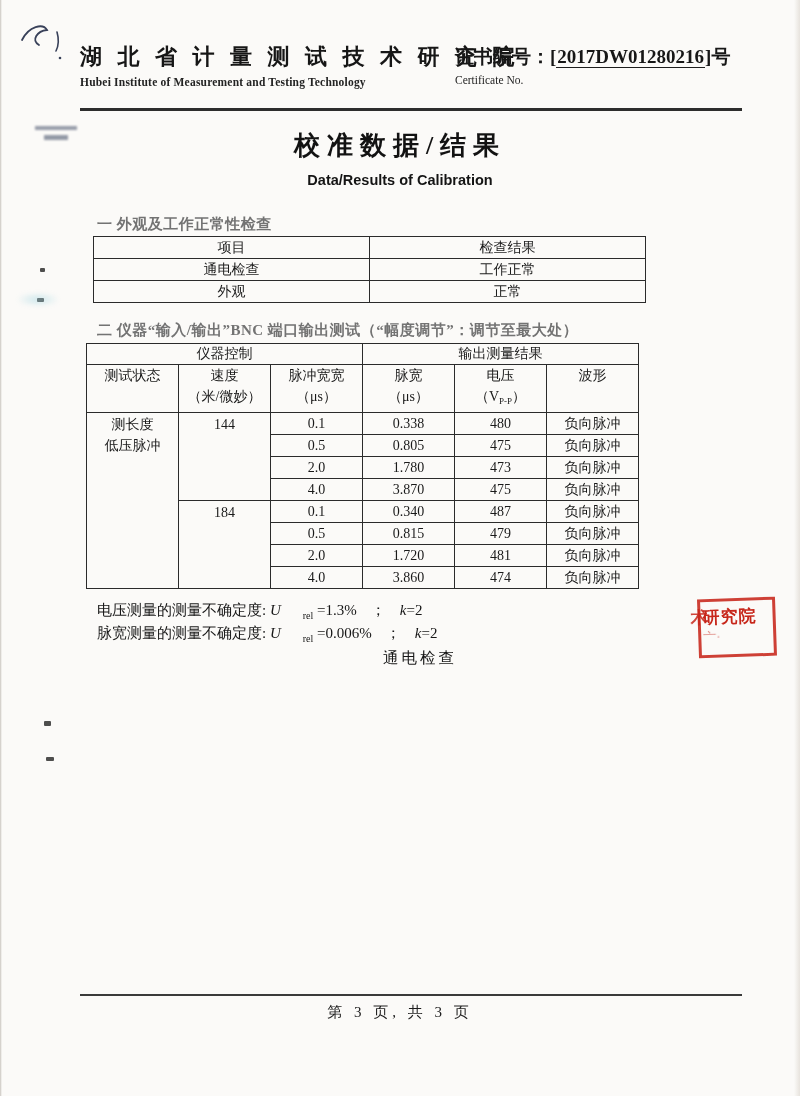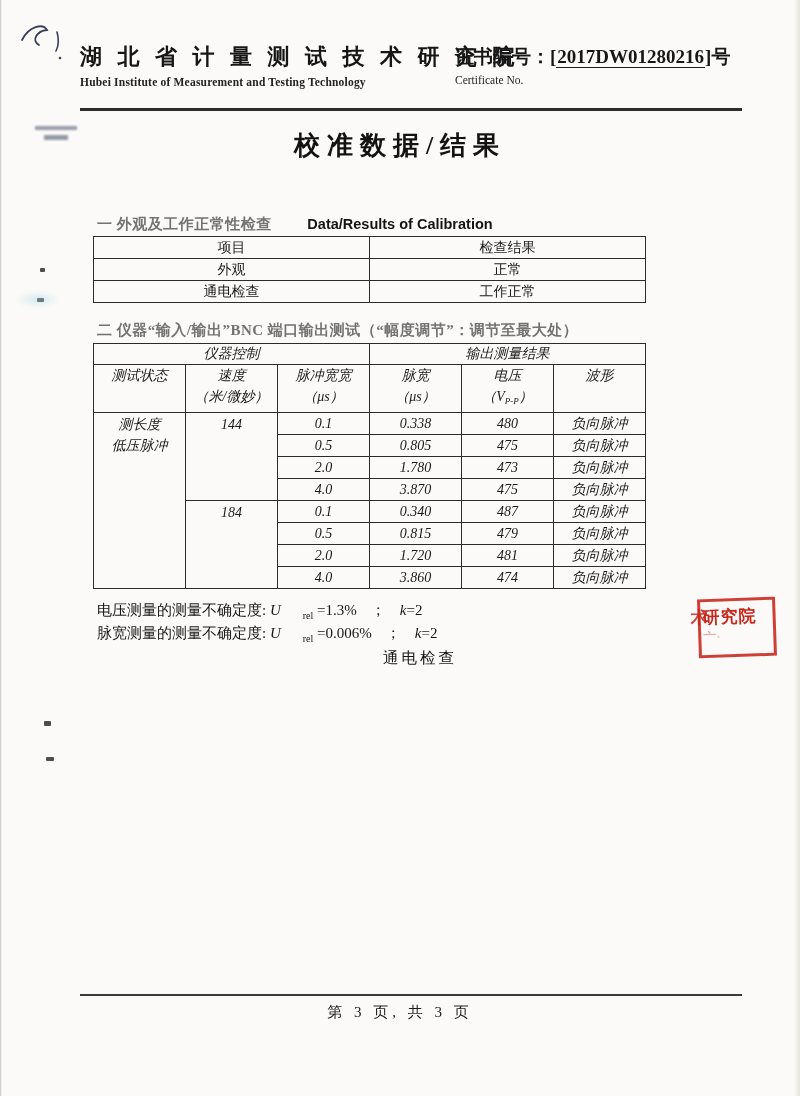--- a/index.html
+++ b/index.html
@@ -20,31 +20,31 @@
   .org-en{font-size:11.5px;margin-top:4px;color:#232323;letter-spacing:.2px;font-weight:bold;}
   .cert-block{position:absolute;left:455px;top:44px;}
   .cert-line{font-size:19px;font-weight:bold;color:#171717;}
   .cert-no{border-bottom:1.5px solid #1d1d1d;padding:0 1px 0 1px;}
   .cert-en{font-size:11.5px;margin-top:4px;color:#232323;}
 
   .rule-top{position:absolute;left:80px;top:108px;width:662px;height:3px;background:#2d2d2d;}
 
   
   .title-cn{position:absolute;left:0;top:128px;width:100%;text-align:center;font-size:26px;font-weight:bold;letter-spacing:7px;color:#121212;}
-  .title-en{position:absolute;left:0;top:172px;width:100%;text-align:center;font-size:14.5px;font-weight:bold;font-family:"Liberation Sans","DejaVu Sans",sans-serif;color:#141414;margin-top:44px;}
+  .title-en{position:absolute;left:0;top:172px;width:100%;text-align:center;font-size:14.5px;font-weight:bold;font-family:"Liberation Sans","DejaVu Sans",sans-serif;color:#141414;}
 
   .sec-heading{position:absolute;font-size:15px;font-weight:700;color:#737373;letter-spacing:.5px;}
   .sec1-heading{left:97px;top:215px;}
   .sec2-heading{left:97px;top:321px;}
 
   table{border-collapse:collapse;table-layout:fixed;}
   td{border:1.4px solid #2b2b2b;text-align:center;font-size:14px;color:#1a1a1a;padding:0 3px;overflow:hidden;}
   .tbl1{position:absolute;left:93px;top:236px;width:552px;}
   .tbl1 td{height:21px;}
-  .tbl2{position:absolute;left:93px;top:343px;width:552px;font-style:italic;}
+  .tbl2{position:absolute;left:86px;top:343px;width:552px;}
   .tbl2 td{height:21px;}
   .tbl2 .group-row td{height:20px;}
   .tbl2 .colhead-row td{height:42px;vertical-align:top;line-height:21px;}
   .vtop{vertical-align:top;line-height:21px;padding-top:1px;}
   sub.vpp{font-size:9px;vertical-align:-3px;}
 
   
   .unc{position:absolute;left:97px;font-size:15px;color:#161616;}
   .unc .uvar{font-style:italic;font-family:"Liberation Serif",serif;}
   .unc sub{font-size:10px;margin-left:22px;}
@@ -118,26 +118,26 @@
     <colgroup>
         <col style="width:276px">
         <col style="width:276px">
       </colgroup>
     <tbody>
         <tr>
       <td>项目</td>
       <td>检查结果</td>
     </tr>
     <tr>
+      <td>通电检查</td>
+      <td>工作正常</td>
+    </tr>
+    <tr>
       <td>外观</td>
       <td>正常</td>
-    </tr>
-    <tr>
-      <td>通电检查</td>
-      <td>工作正常</td>
     </tr>
   </tbody>
     </table>
 
   <div class="sec-heading sec2-heading">二  仪器“输入/输出”BNC 端口输出测试（“幅度调节”：调节至最大处）</div>
   <table class="tbl2">
     <colgroup>
         <col style="width:92px">
         <col style="width:92px">
         <col style="width:92px">

